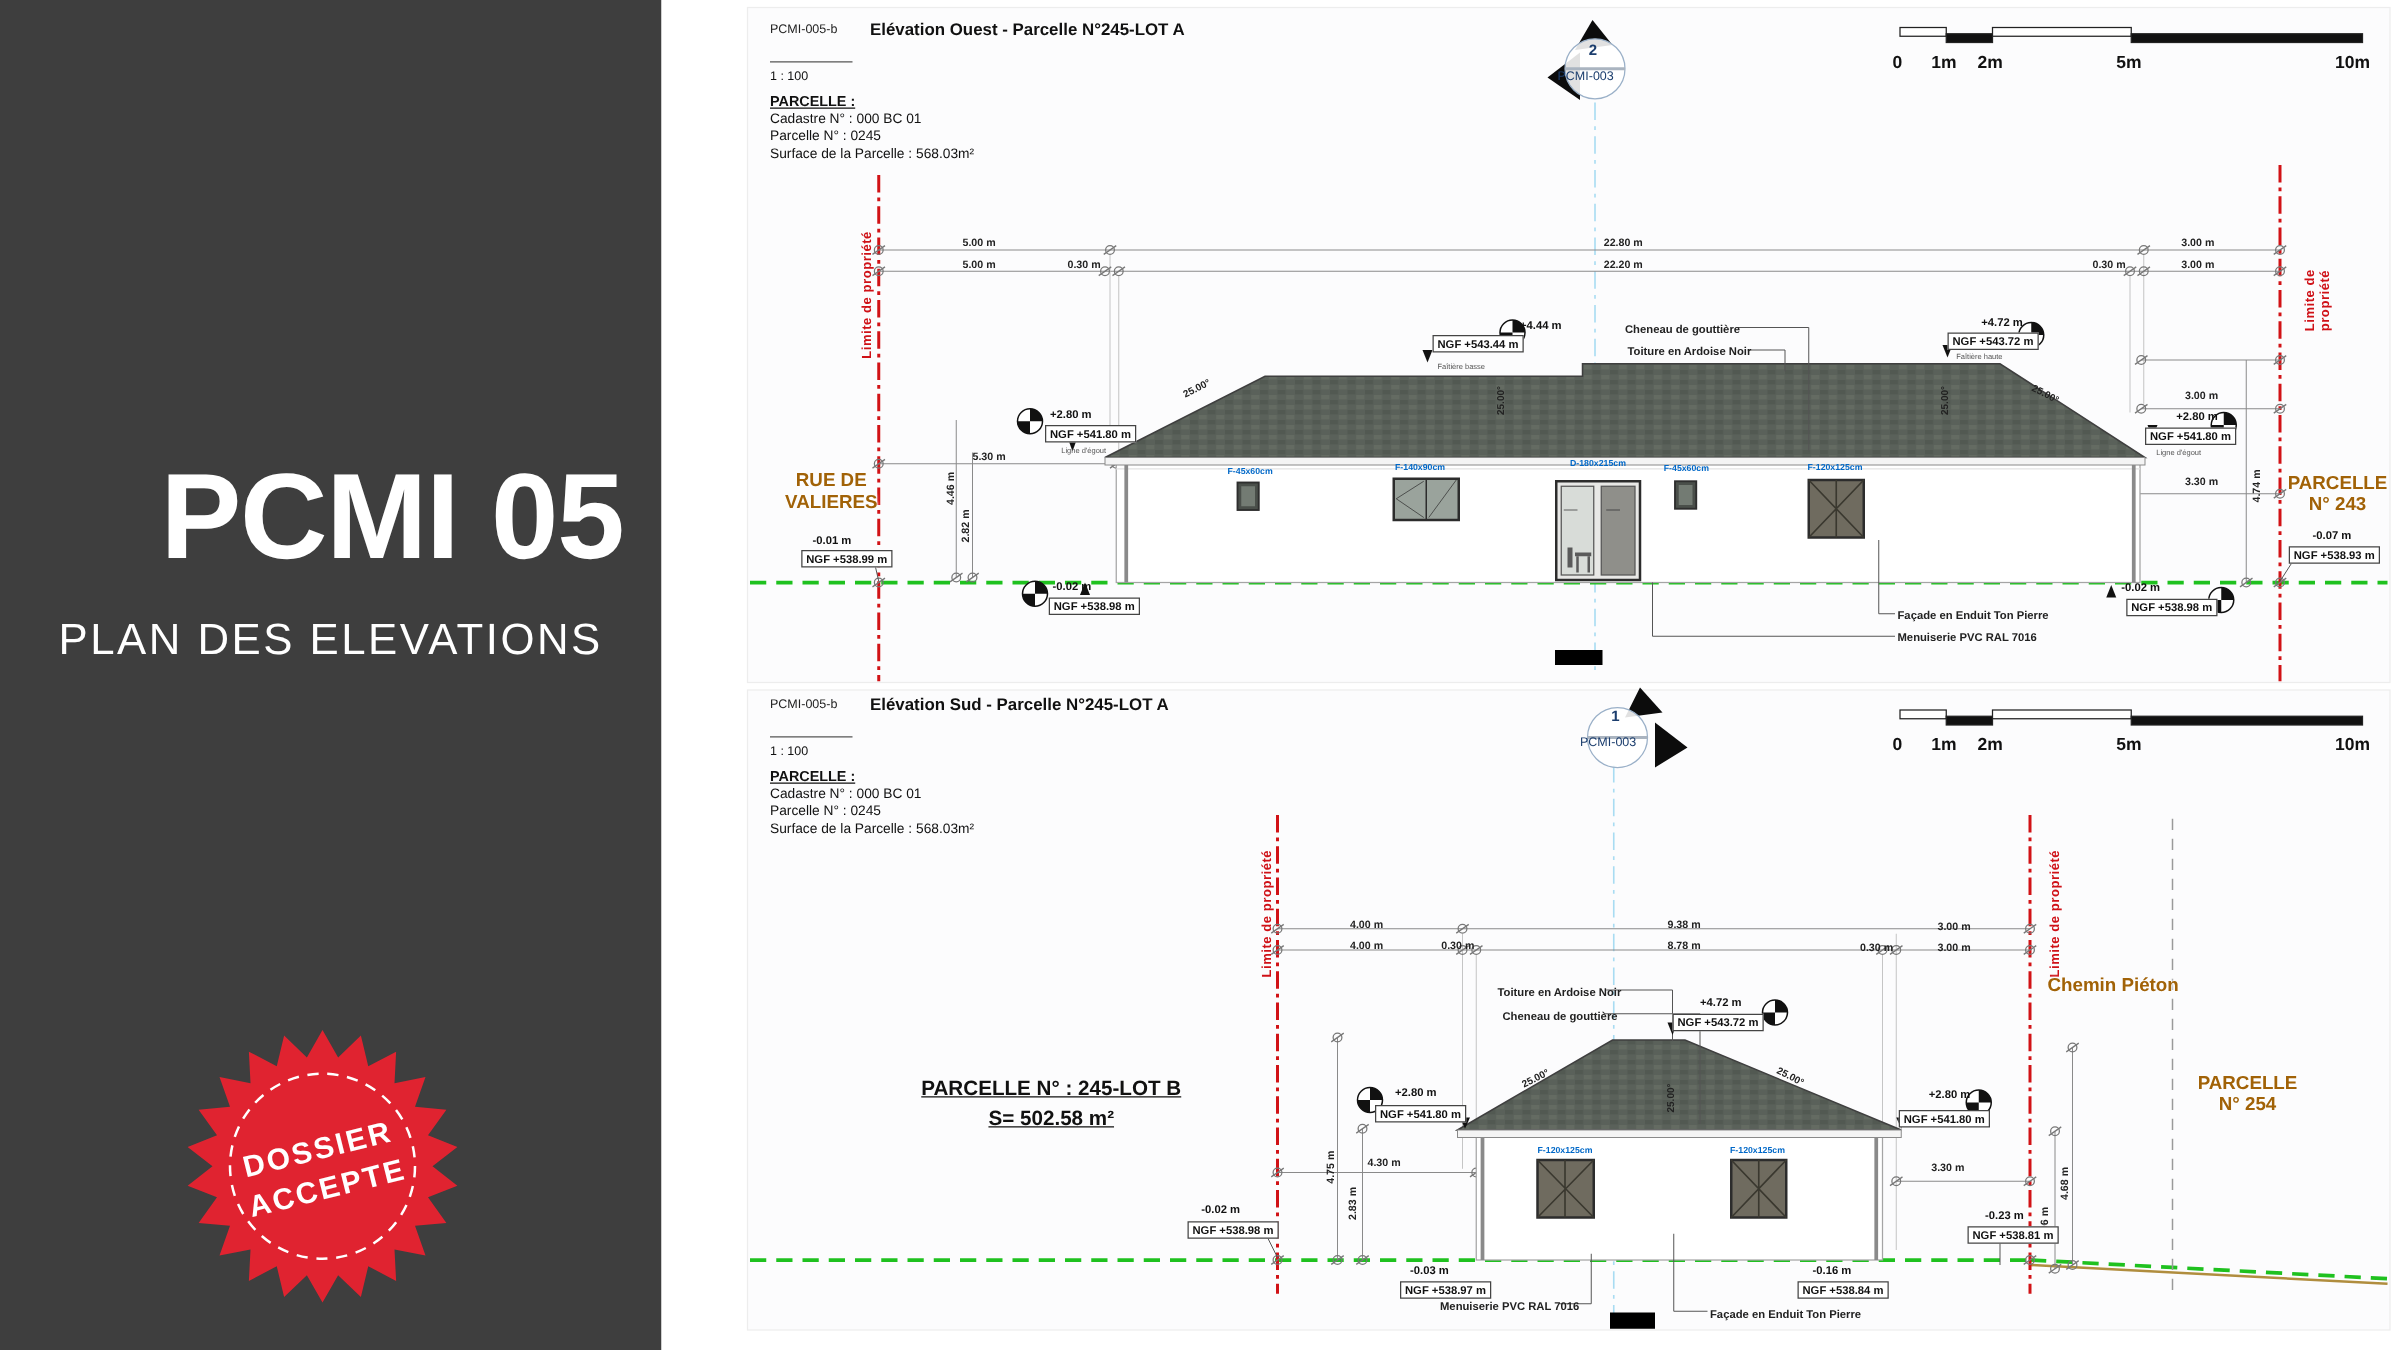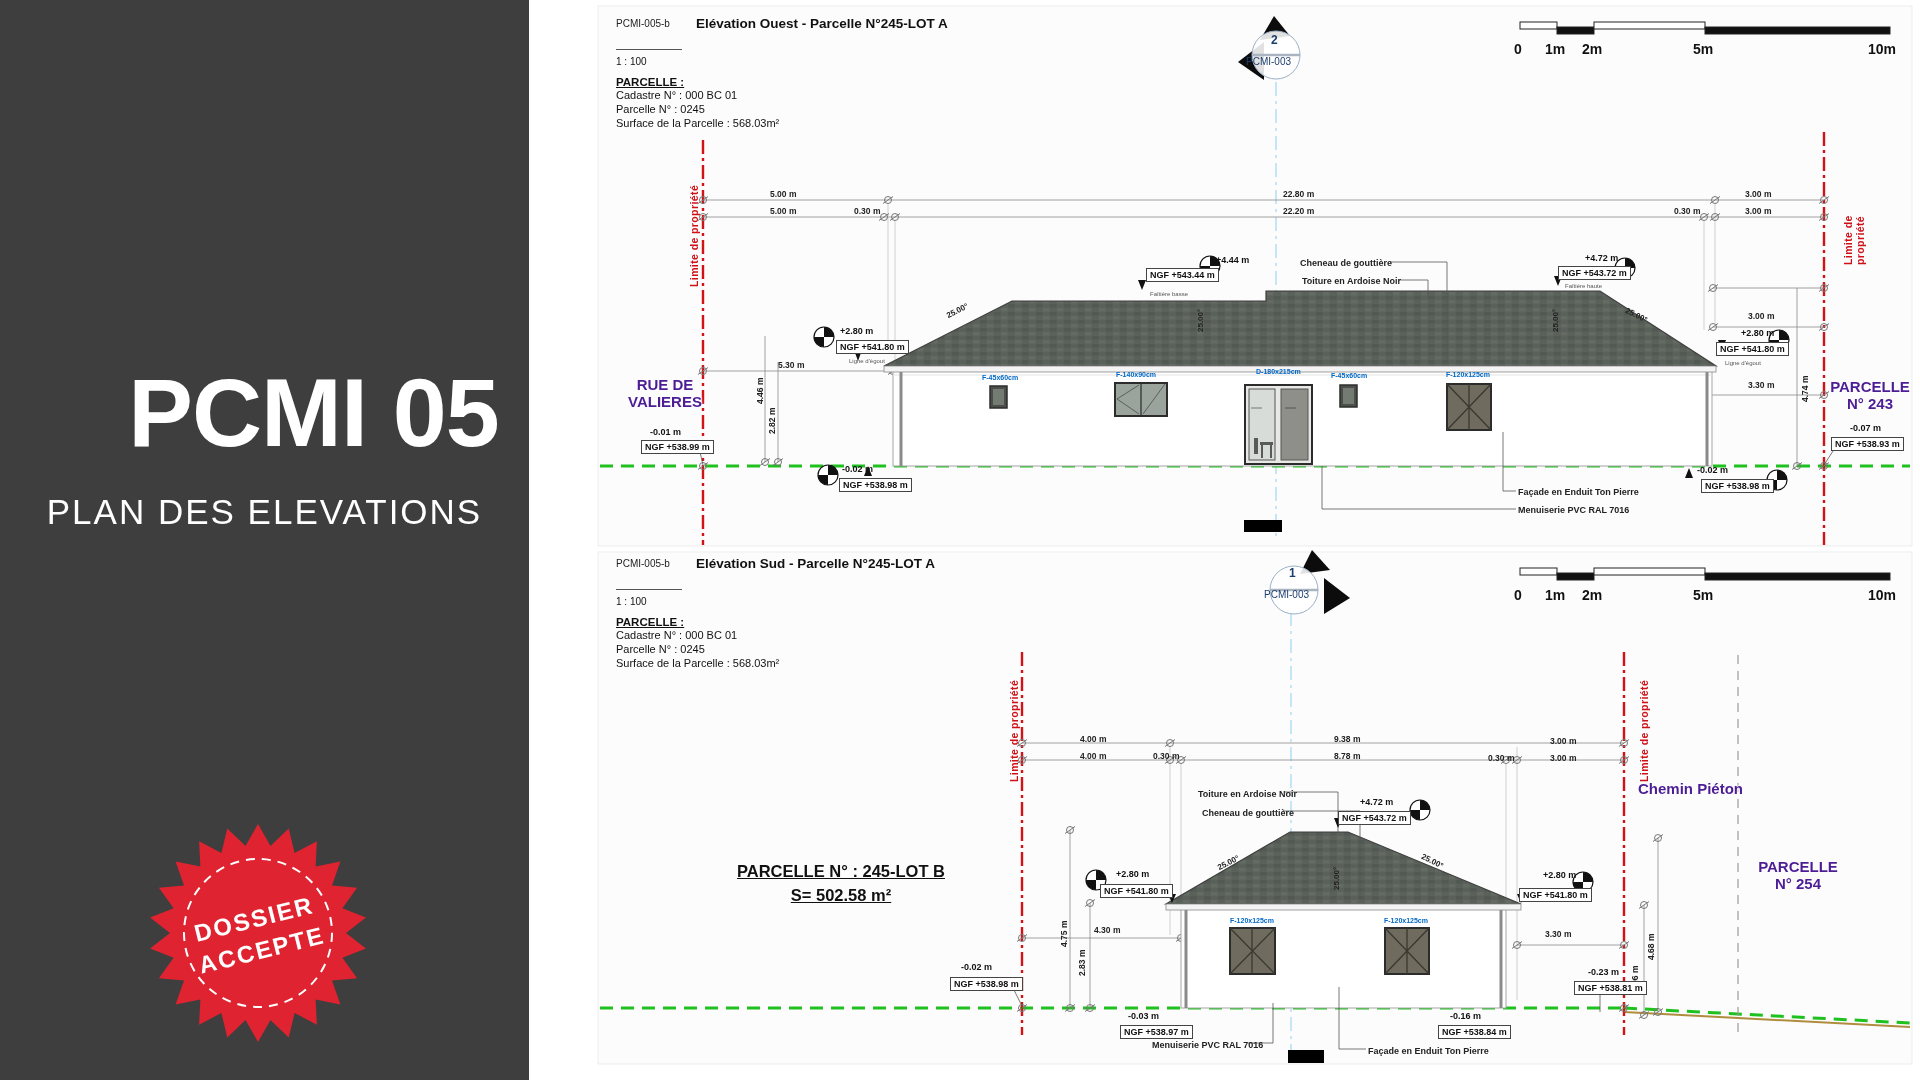--- a/index.html
+++ b/index.html
@@ -19,21 +19,21 @@
   #anno-layer{position:absolute;left:0;top:0;width:1920px;height:1080px;z-index:2;pointer-events:none;}
   .an{position:absolute;white-space:pre-line;color:#1a1a1a;transform-origin:0 0;line-height:1.15;}
   .dim{font-size:8.5px;font-weight:600;color:#222;}
   .slope{font-size:8px;font-weight:600;color:#222;}
   .lvl{font-size:9px;font-weight:700;color:#111;}
   .ngf{font-size:9px;font-weight:700;color:#111;background:#fff;border:1px solid #444;
        padding:0 3px;line-height:12px;}
   .note{font-size:9px;font-weight:600;color:#222;}
   .tiny{font-size:6px;color:#555;}
   .blue{font-size:7px;font-weight:700;color:#0068c8;}
-  .big{font-size:15px;font-weight:bold;color:#4c1d95;line-height:1.15;
+  .big{font-size:15px;font-weight:bold;color:#a16207;line-height:1.15;
        text-shadow:0 0 3px #fff,0 0 3px #fff;}
   .head{font-size:16.5px;font-weight:bold;color:#111;text-decoration:underline;}
   .redv{font-size:10.5px;font-weight:bold;color:#cf1117;letter-spacing:.4px;}
   .ctr{text-align:center;}
   
   .titleblock{position:absolute;z-index:3;color:#111;}
   .tb-row{display:flex;align-items:flex-start;}
   .tb-ref{font-size:10px;color:#222;border-bottom:1.5px solid #555;padding:2px 2px 20px 0;
           min-width:64px;}
   .tb-title{font-size:13.5px;font-weight:bold;margin-left:14px;}

